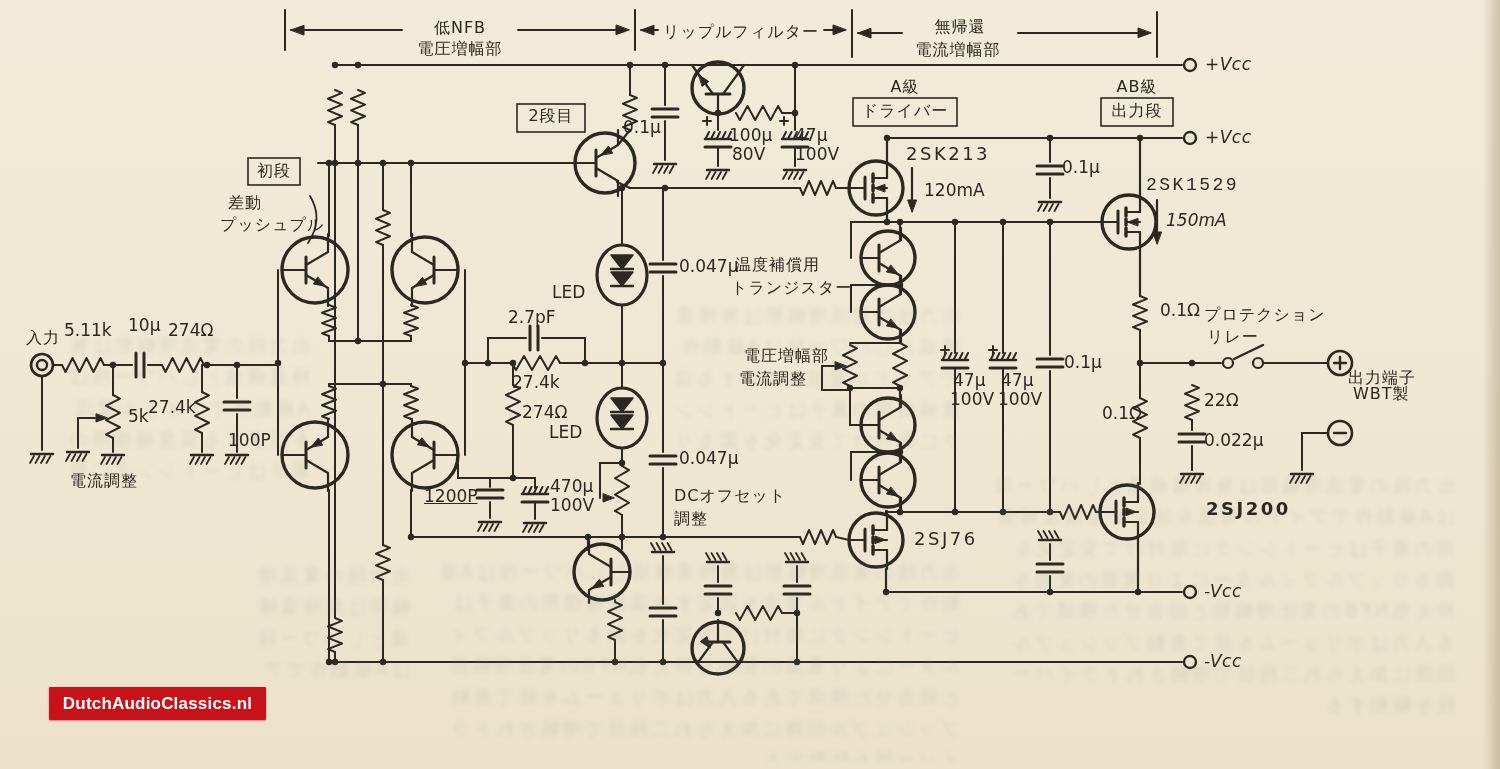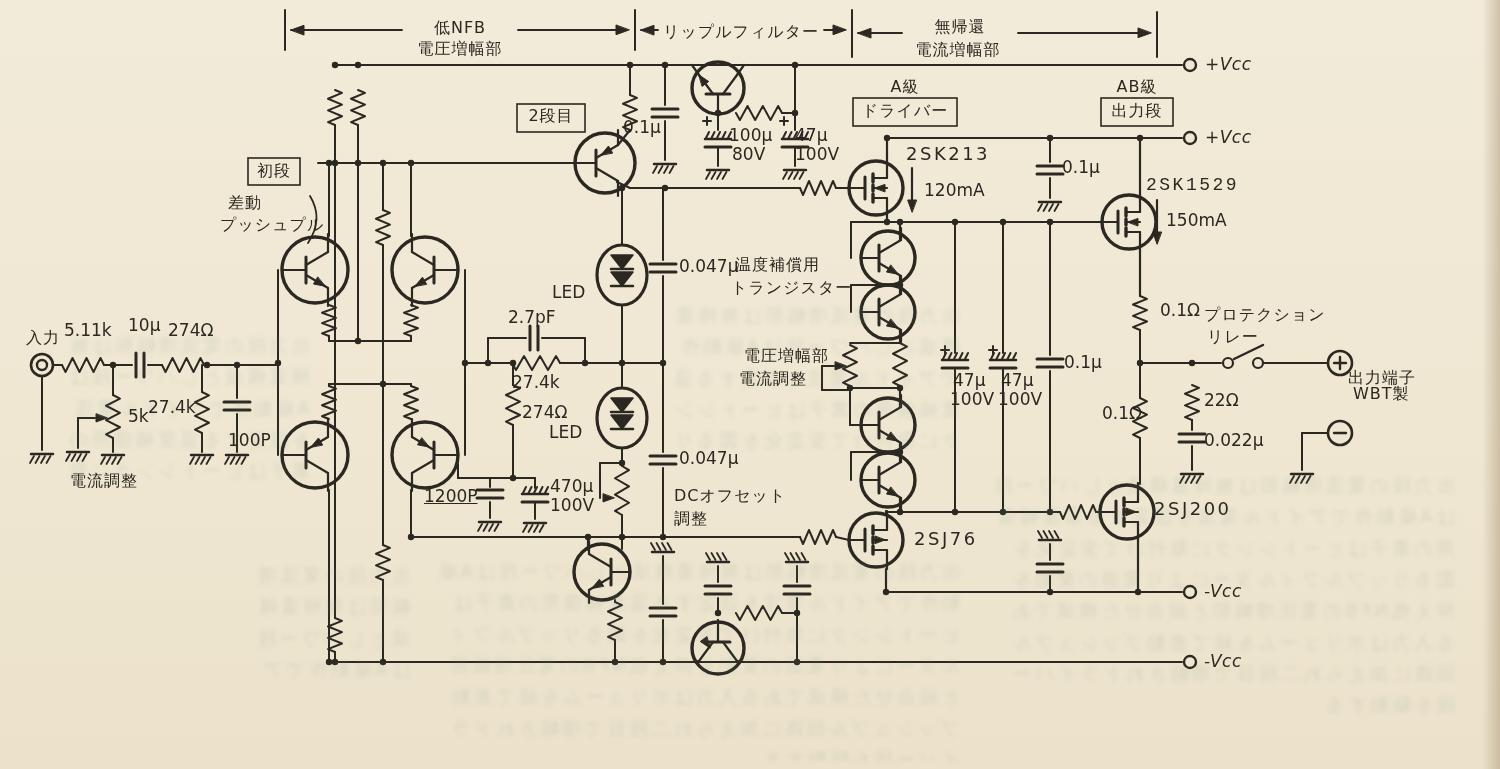--- a/index.html
+++ b/index.html
@@ -667,30 +667,33 @@
       <span class="lab val" style="left: 679px; top: 258px;">0.047μ</span>
       <span class="lab val" style="left: 679px; top: 450px;">0.047μ</span>
       <span class="lab jp" style="left: 735px; top: 257px;">温度補償用</span>
       <span class="lab jp" style="left: 731px; top: 280px;">トランジスター</span>
       <span class="lab jp" style="left: 744px; top: 348px;">電圧増幅部</span>
       <span class="lab jp" style="left: 739px; top: 371px;">電流調整</span>
       <span class="lab dev" style="left: 906px; top: 145px;">2SK213</span>
       <span class="lab val" style="left: 924px; top: 182px;">120mA</span>
       <span class="lab val" style="left: 1062px; top: 159px;">0.1μ</span>
       <span class="lab dev" style="left: 1146px; top: 176px; font-family: Liberation Mono, monospace;">2SK1529</span>
-      <span class="lab val" style="left: 1166px; top: 212px;">150mA</span>
+      <span class="lab val" style="left: 1166px; top: 212px; font-style: italic;">150mA</span>
       <span class="lab val" style="left: 953px; top: 372px;">47μ</span>
       <span class="lab val" style="left: 950px; top: 391px;">100V</span>
       <span class="lab val" style="left: 1001px; top: 372px;">47μ</span>
       <span class="lab val" style="left: 998px; top: 391px;">100V</span>
       <span class="lab val" style="left: 1064px; top: 354px;">0.1μ</span>
       <span class="lab val" style="left: 1160px; top: 302px;">0.1Ω</span>
       <span class="lab val" style="left: 1102px; top: 405px;">0.1Ω</span>
       <span class="lab val" style="left: 1204px; top: 392px;">22Ω</span>
       <span class="lab val" style="left: 1204px; top: 432px;">0.022μ</span>
       <span class="lab jp" style="left: 1204px; top: 307px;">プロテクション</span>
       <span class="lab jp" style="left: 1207px; top: 329px;">リレー</span>
       <span class="lab jp" style="left: 1353px; top: 346px; margin-top: 40px;">WBT製</span>
       <span class="lab jp" style="left: 1348px; top: 370px;">出力端子</span>
       <span class="lab dev" style="left: 914px; top: 530px;">2SJ76</span>
-      <span class="lab dev" style="left: 1154px; top: 500px;">2SJ200</span>
+      <span class="lab dev" style="left: 1206px; top: 500px; font-weight: bold;">2SJ200</span>
     </div>
+  <div class="badge">
+    <span>DutchAudioClassics.nl</span>
+  </div>
 </div>
 
 </body></html>

